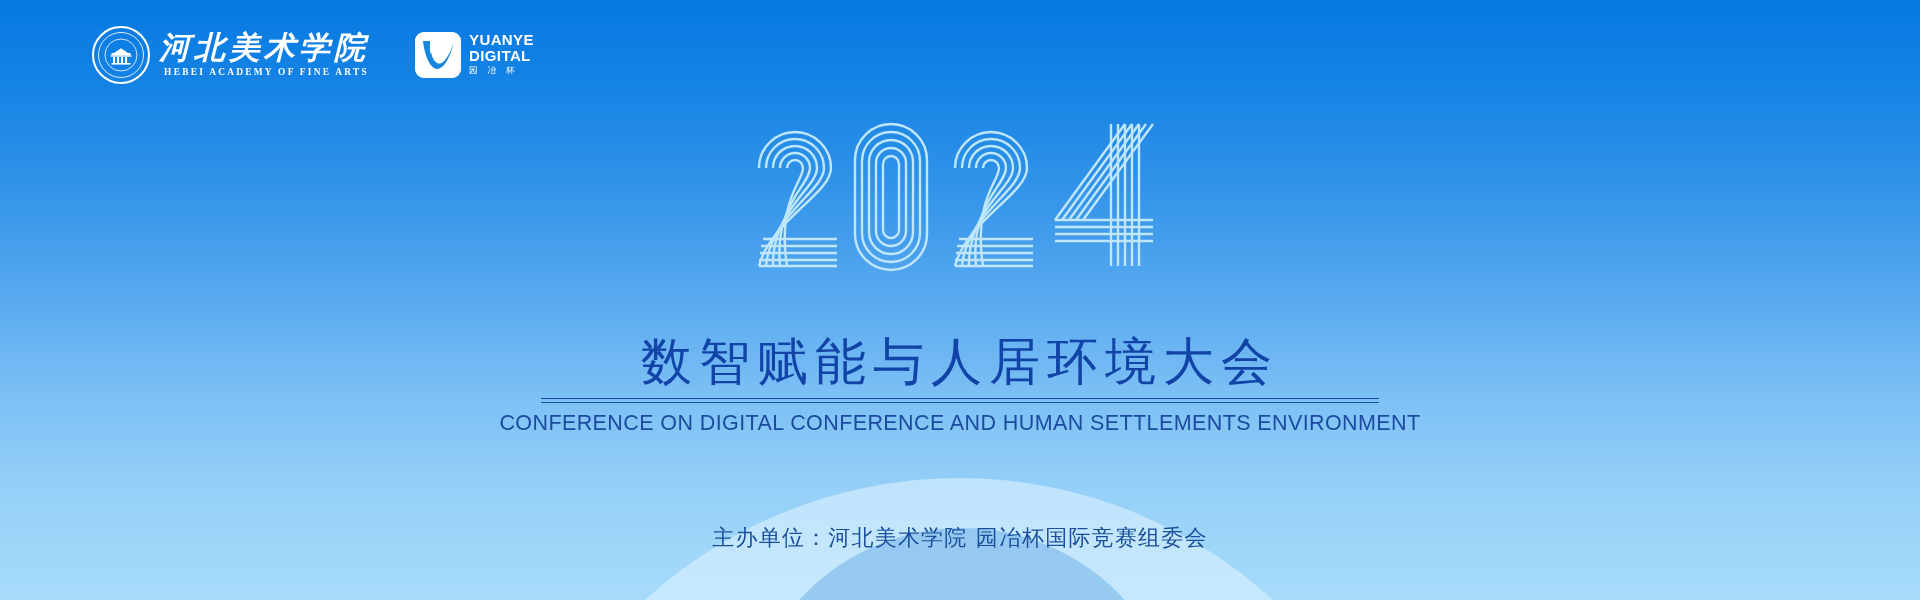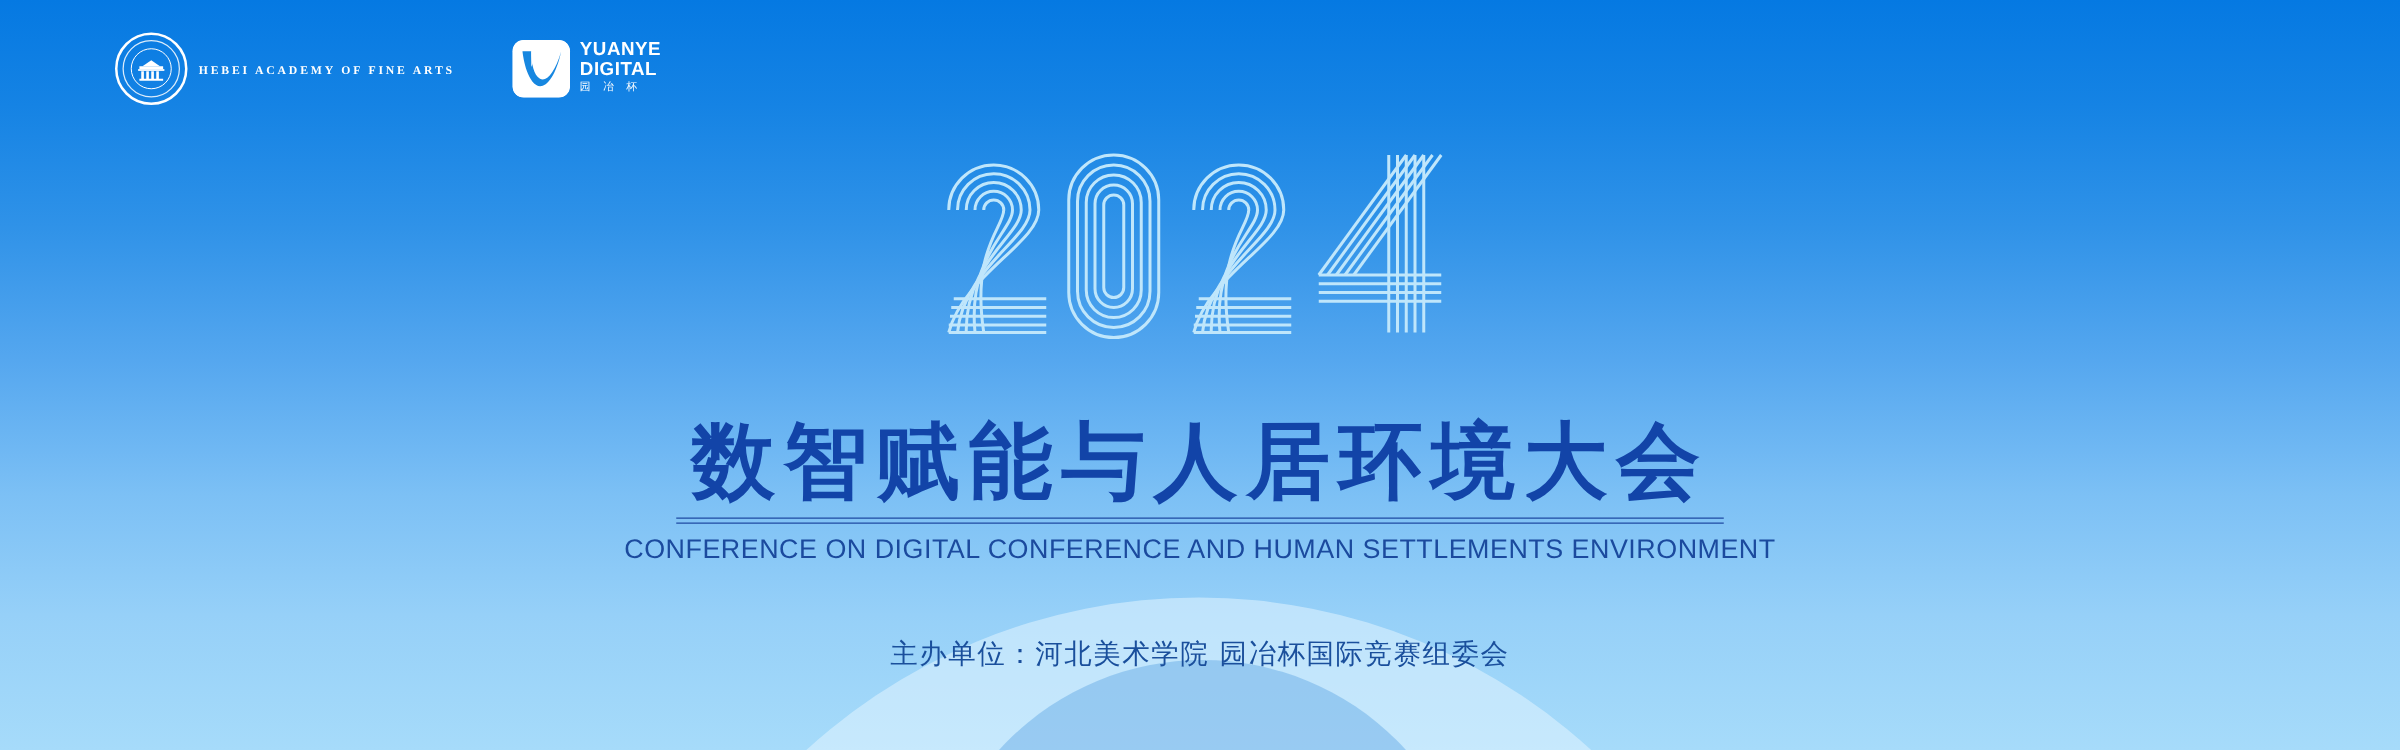--- a/index.html
+++ b/index.html
@@ -79,38 +79,38 @@
     position:absolute;left:0;right:0;top:112px;
     display:flex;justify-content:center;pointer-events:none;
   }
 
   
   .title-block{
     position:absolute;left:0;right:0;top:336px;text-align:center;
   }
   .title-cn{
     font-family:"DejaVu Sans","Liberation Sans",sans-serif;
-    font-size:67px;font-weight:700;color:#1244a8;
+    font-size:51px;font-weight:400;color:#1244a8;
     letter-spacing:7px;line-height:1;white-space:nowrap;
     margin:0 auto;
   }
   .rules{
     width:838px;margin:11px auto 0;
   }
   .rule{height:1px;background:#16409c;opacity:.92;}
   .rule + .rule{margin-top:3px;}
   .title-en{
     font-family:"Liberation Sans","DejaVu Sans",sans-serif;
     font-size:21.5px;font-weight:400;color:#1b4a9e;
     letter-spacing:.4px;white-space:nowrap;margin-top:8px;
   }
 
   
   .organizer{
-    position:absolute;left:0;right:0;top:508px;text-align:center;
+    position:absolute;left:0;right:0;top:523px;text-align:center;
     font-family:"DejaVu Sans","Liberation Sans",sans-serif;
     font-size:22px;color:#1a4f9c;letter-spacing:1.2px;white-space:nowrap;
   }
 </style>
 </head>
 <body>
 
 <div class="banner">
 
   <div class="circle-big"></div>
@@ -126,20 +126,21 @@
           <rect x="6.5" y="17.3" width="21" height="1.4" fill="#ffffff"></rect>
           <rect x="9" y="19" width="2.1" height="6.2" fill="#ffffff"></rect>
           <rect x="13" y="19" width="2.1" height="6.2" fill="#ffffff"></rect>
           <rect x="17" y="19" width="2.1" height="6.2" fill="#ffffff"></rect>
           <rect x="21" y="19" width="2.1" height="6.2" fill="#ffffff"></rect>
           <rect x="7.5" y="25" width="19" height="1.6" fill="#ffffff"></rect>
           <path d="M10 15 L17 10.2 L24 15 Z" fill="#ffffff"></path>
         </svg>
       </div>
       <div class="hebei-text">
+        <div class="hebei-cn">河北美术学院</div>
         <div class="hebei-en">HEBEI ACADEMY OF FINE ARTS</div>
       </div>
     </div>
 
     <div class="logo-yuanye">
       <div class="yuanye-mark">
         <svg width="46" height="46" viewBox="0 0 46 46" aria-hidden="true">
           <rect x="0" y="0" width="46" height="46" rx="9" fill="#ffffff"></rect>
           <path d="M8 9 C8 9 10 30 19 36 C25 40 34 32 39 9 C34 26 27 34 22 31 C17 28 15 19 15 9 Z" fill="#1787e0"></path>
           <path d="M15 9 L15 22 C15 22 18 12 24 9 Z" fill="#ffffff"></path>

